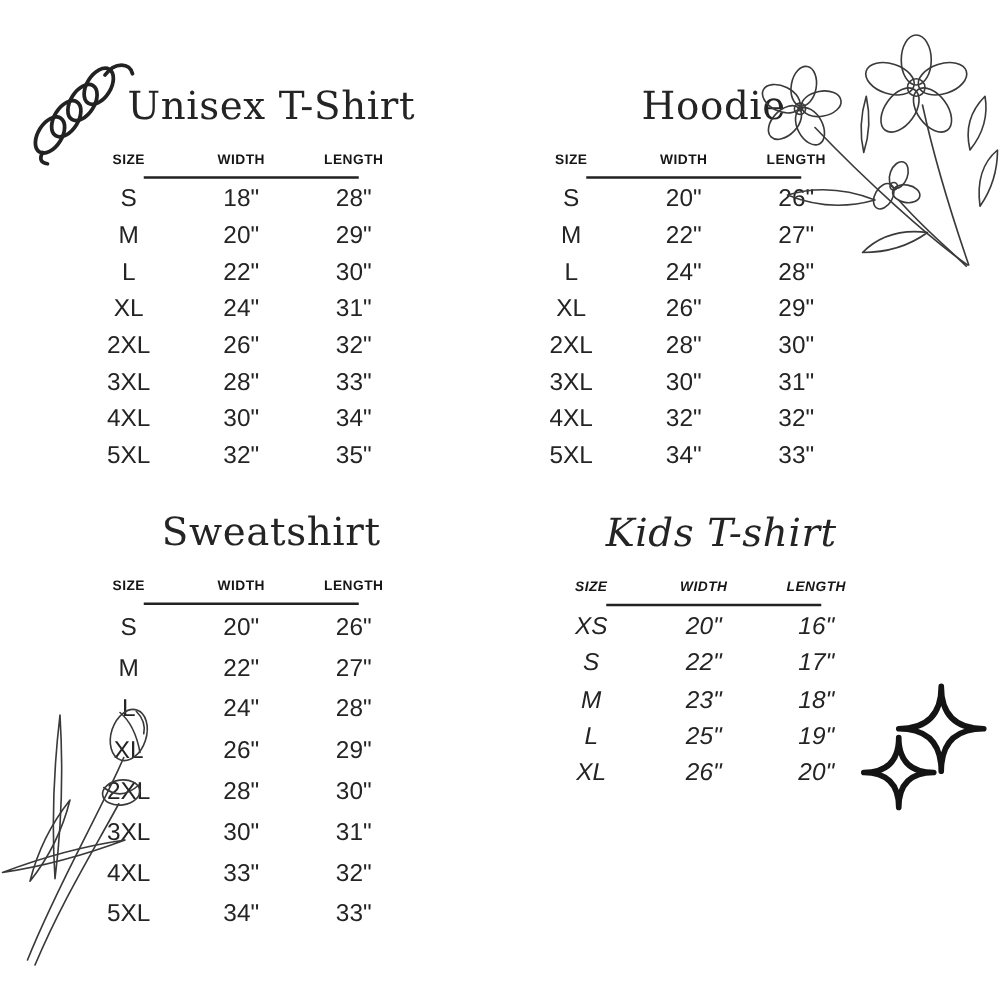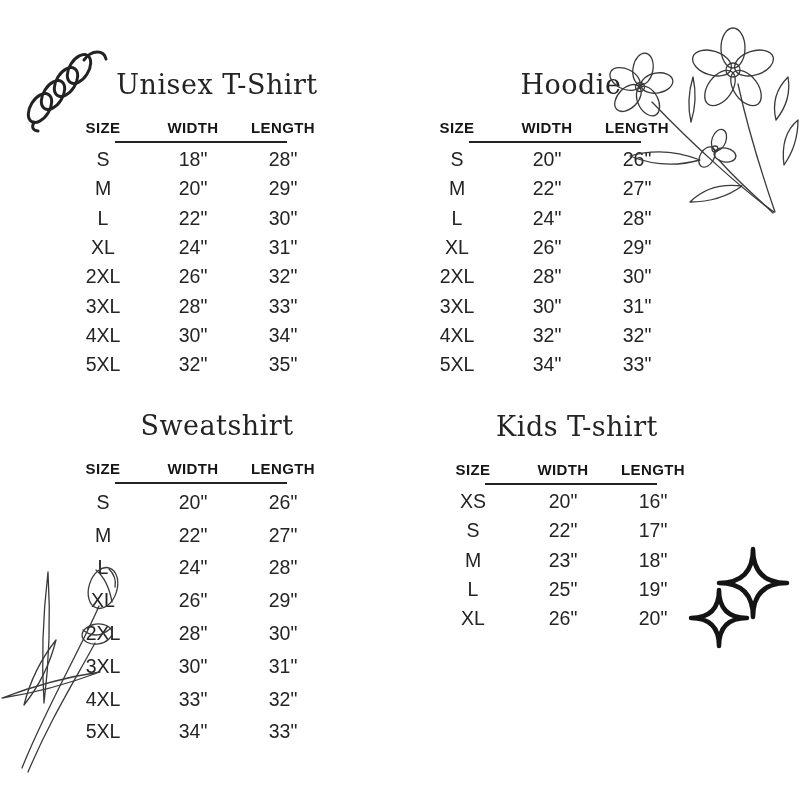--- a/index.html
+++ b/index.html
@@ -5,32 +5,32 @@
   html,body{margin:0;padding:0;background:#ffffff;}
   .sheet{
     position:relative;width:800px;height:800px;background:#ffffff;
     overflow:hidden;color:#1e1e1e;
     font-family:"Liberation Sans",sans-serif;
   }
   .size-table{position:absolute;width:270px;}
   #t0{left:58px;top:64px;}
   #t1{left:412px;top:64px;}
   #t2{left:58px;top:405px;--rh:32.8px;}
-  #t3{left:428px;top:406px;}
+  #t3{left:428px;top:406px;font-style:italic;}
   .title{
     margin:0;height:42px;line-height:42px;text-align:center;
-    font-family:"DejaVu Serif",serif;font-weight:400;font-size:27px;
+    font-family:"DejaVu Serif",serif;font-weight:400;font-size:31px;
     letter-spacing:.5px;color:#242424;white-space:nowrap;
     transform:translateX(24px);
   }
   #t3 .title{transform:translateX(14px);}
   .thead{
     display:grid;grid-template-columns:90px 90px 90px;
     margin-top:12px;height:20px;line-height:20px;
-    font-weight:700;font-size:15px;letter-spacing:.4px;text-align:center;
+    font-weight:700;font-size:11px;letter-spacing:.4px;text-align:center;
     color:#161616;
   }
   .head-rule{
     width:172px;margin:3px auto 0;border-top:2.2px solid #222222;
     transform:translateX(8px);height:0;
   }
   .rows{margin-top:2px;}
   .trow{
     display:grid;grid-template-columns:90px 90px 90px;
     height:var(--rh,29.3px);align-items:center;text-align:center;

